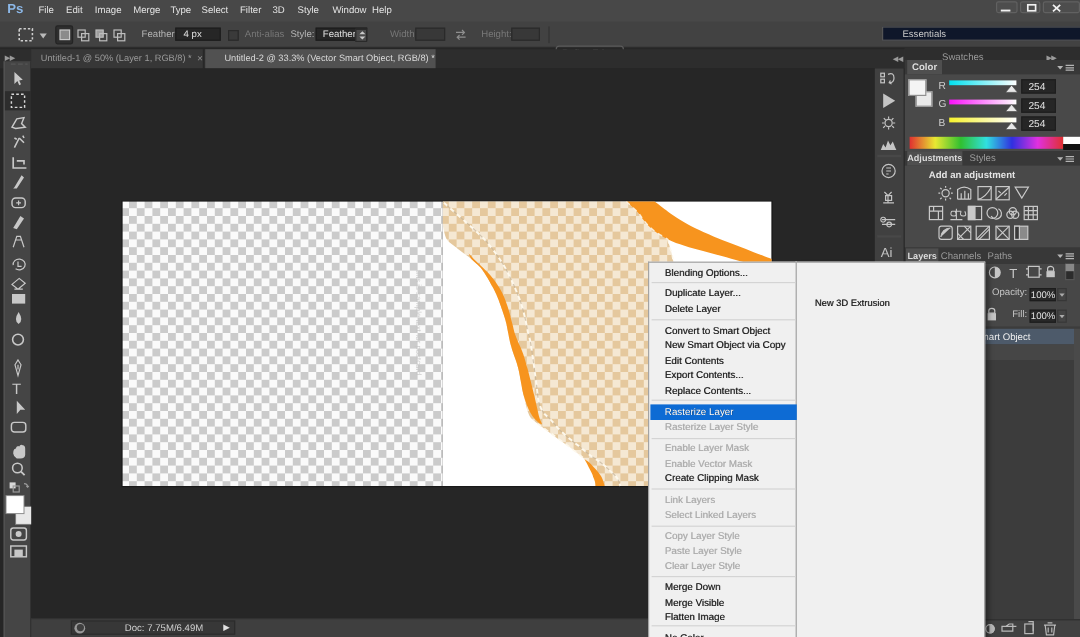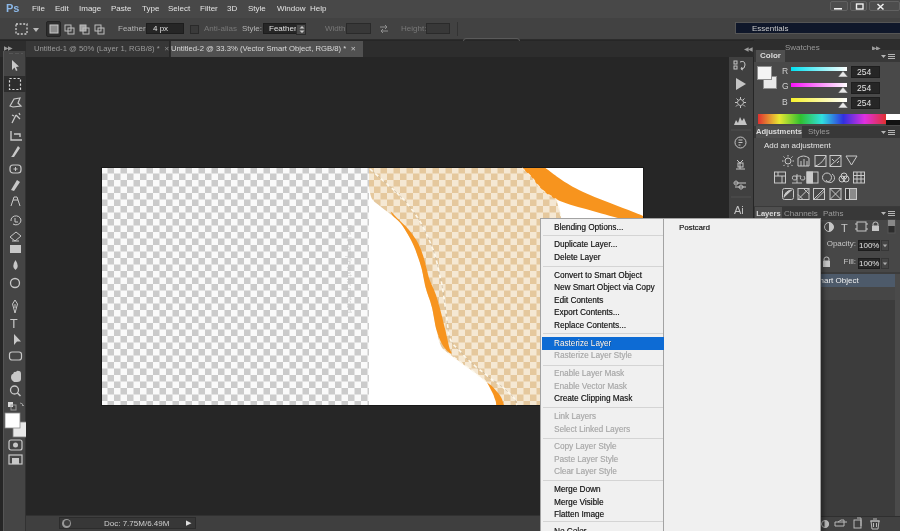--- a/index.html
+++ b/index.html
@@ -46,21 +46,21 @@
   line-height:13px; color:#1d1d1d; padding-left:14px; white-space:nowrap;
   text-shadow:0.35px 0 0 rgba(29,29,29,0.65); }
 </style>
 </head>
 <body>
 <div id="menubar">
   <div id="ps">Ps</div>
   <div class="mitem" style="left:32px">File</div>
   <div class="mitem" style="left:55px">Edit</div>
   <div class="mitem" style="left:79px">Image</div>
-  <div class="mitem" style="left:111px">Paste</div>
+  <div class="mitem" style="left:111px">Merge</div>
   <div class="mitem" style="left:142px">Type</div>
   <div class="mitem" style="left:168px">Select</div>
   <div class="mitem" style="left:200px">Filter</div>
   <div class="mitem" style="left:227px">3D</div>
   <div class="mitem" style="left:248px">Style</div>
   <div class="mitem" style="left:277px">Window</div>
   <div class="mitem" style="left:310px">Help</div>
   <div class="winbtn" style="left:830px; width:18px;"></div>
   <div class="winbtn" style="left:850px; width:17px;"></div>
   <div class="winbtn" style="left:869px; width:31px;"></div>
@@ -115,21 +115,21 @@
   </div>
 </div>
 
 <div id="tabbar">
   <div class="abs" style="left:4px;top:3px;color:#9a9a9a;font-size:6px;letter-spacing:-0.5px;">▶▶</div>
   <div class="tab" style="left:26px;width:144px;background:#373737;color:#9a9a9a;border-right:1px solid #272727;">
     <span style="margin-left:8px">Untitled-1 @ 50% (Layer 1, RGB/8) *</span>
     <span style="margin-left:2px;color:#8e8e8e;font-size:6.5px">✕</span>
   </div>
   <div class="tab" style="left:171px;width:192px;background:#515151;color:#dadada;">
-    <span style="margin-left:0">Untitled-2 @ 33.3% (Vector Smart Object, RGB/8) *</span>
+    <span style="margin-left:16px">Untitled-2 @ 33.3% (Vector Smart Object, RGB/8) *</span>
     <span style="margin-left:2px;color:#c4c4c4;font-size:6.5px">✕</span>
   </div>
   <div class="abs" style="left:744px;top:4px;color:#9a9a9a;font-size:6px;letter-spacing:-0.5px;">◀◀</div>
 </div>
 
 <div id="toolbar">
 <svg width="23" height="480" viewBox="0 0 23 480">
   <path d="M 5 2.5 L 9 2.5 M 11 2.5 L 15 2.5 M 17 2.5 L 19 2.5" stroke="#565656"></path>
   <path d="M 8 9 L 8 19 L 10.5 16.5 L 12 20 L 13.5 19.3 L 12 16 L 15 15.5 Z" fill="#c8c8c8"></path>
   <rect x="0" y="25" width="23" height="16" fill="#2d2d2d"></rect>
@@ -273,21 +273,21 @@
   <div class="abs" style="left:0;top:86px;width:146px;height:12px;background:#383838"></div>
   <div class="abs ptab-on" style="left:2px;top:86px;width:46px;height:12px;font-size:7.6px;line-height:12px;text-align:center;font-weight:bold;">Adjustments</div>
   <div class="abs ptab-off" style="left:54px;top:86px;font-size:8px;line-height:12px;">Styles</div>
   <div class="abs" style="left:126px;top:89px;width:16px;height:7px;">
     <svg width="16" height="7">
         <path d="M 1 2 l 2.5 3 l 2.5 -3 Z" fill="#b5b5b5"></path>
         <path d="M 8 1.5 h 7 M 8 3.5 h 7 M 8 5.5 h 7" stroke="#b5b5b5"></path>
       </svg>
   </div>
   <div class="abs" style="left:0;top:98px;width:146px;height:68px;background:#494949"></div>
-  <div class="abs" style="left:10px;top:101px;color:#e4e4e4;font-size:8px;font-weight:normal;">Add an adjustment</div>
+  <div class="abs" style="left:20px;top:101px;color:#e4e4e4;font-size:8px;font-weight:bold;">Add an adjustment</div>
   <svg class="abs" style="left:0;top:113px" width="146" height="52" viewBox="0 0 146 52">
     <g stroke="#c9c9c9" fill="none">
       <circle cx="34" cy="8" r="3"></circle>
       <path d="M 34 2 v 1.5 M 34 12.5 v 1.5 M 28 8 h 1.5 M 38.5 8 h 1.5 M 29.5 3.5 l 1.2 1.2 M 37.3 11.8 l 1.2 1.2 M 38.5 3.5 l -1.2 1.2 M 30.7 11.8 l -1.2 1.2"></path>
       <path d="M 44 13 h 11 M 44 13 v -8 q 5.5 -4 11 0 v 8 M 47 13 v -5 M 50 13 v -7 M 53 13 v -5"></path>
       <rect x="61" y="2.5" width="11" height="11"></rect>
       <path d="M 61 13 q 6 -1 11 -10"></path>
       <rect x="76" y="2.5" width="11" height="11"></rect>
       <path d="M 76 13 L 87 3 M 78 6 l 2 2 M 83 10 l 2 -2"></path>
       <path d="M 92 3 h 11 l -5.5 9 Z"></path>
@@ -414,14 +414,14 @@
   <div class="mi mi-d" style="top:233.5px">Paste Layer Style</div>
   <div class="mi mi-d" style="top:246px">Clear Layer Style</div>
   <div class="msep" style="top:261px"></div>
   <div class="mi" style="top:264px">Merge Down</div>
   <div class="mi" style="top:276.5px">Merge Visible</div>
   <div class="mi" style="top:289px">Flatten Image</div>
   <div class="msep" style="top:302px"></div>
   <div class="mi" style="top:305.5px">No Color</div>
 </div>
 <div id="submenu">
-  <div class="smi" style="top:2px">Postcard</div>
+  <div class="smi mi-d" style="top:27px">New 3D Extrusion</div>
 </div>
 
 </body></html>

